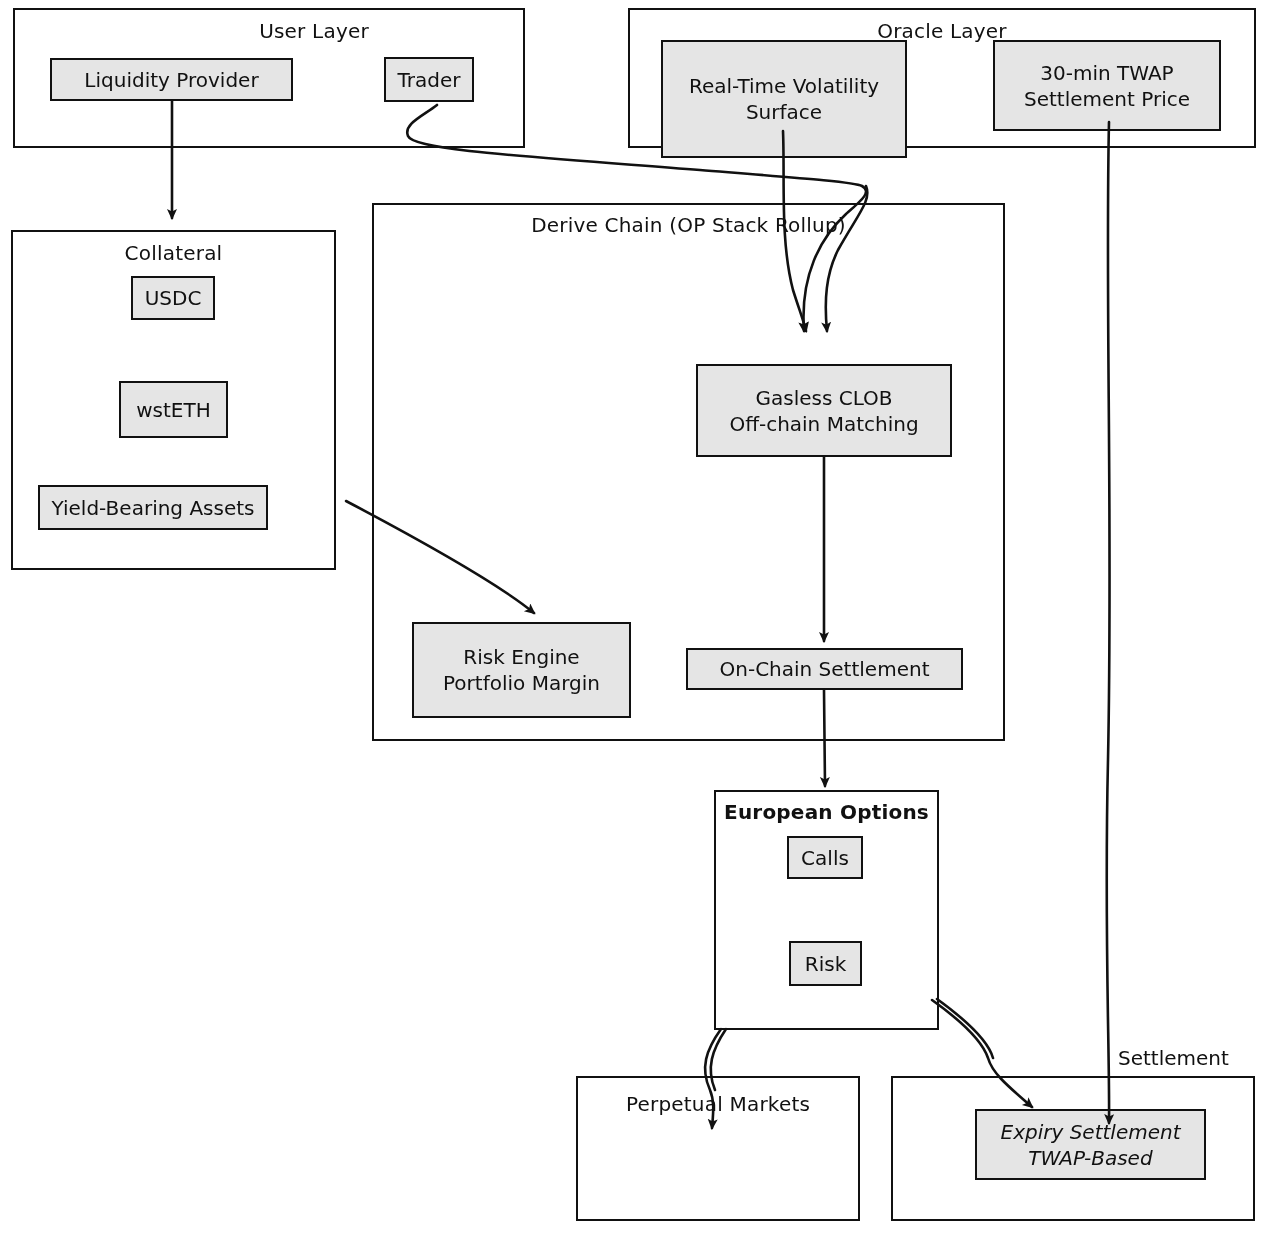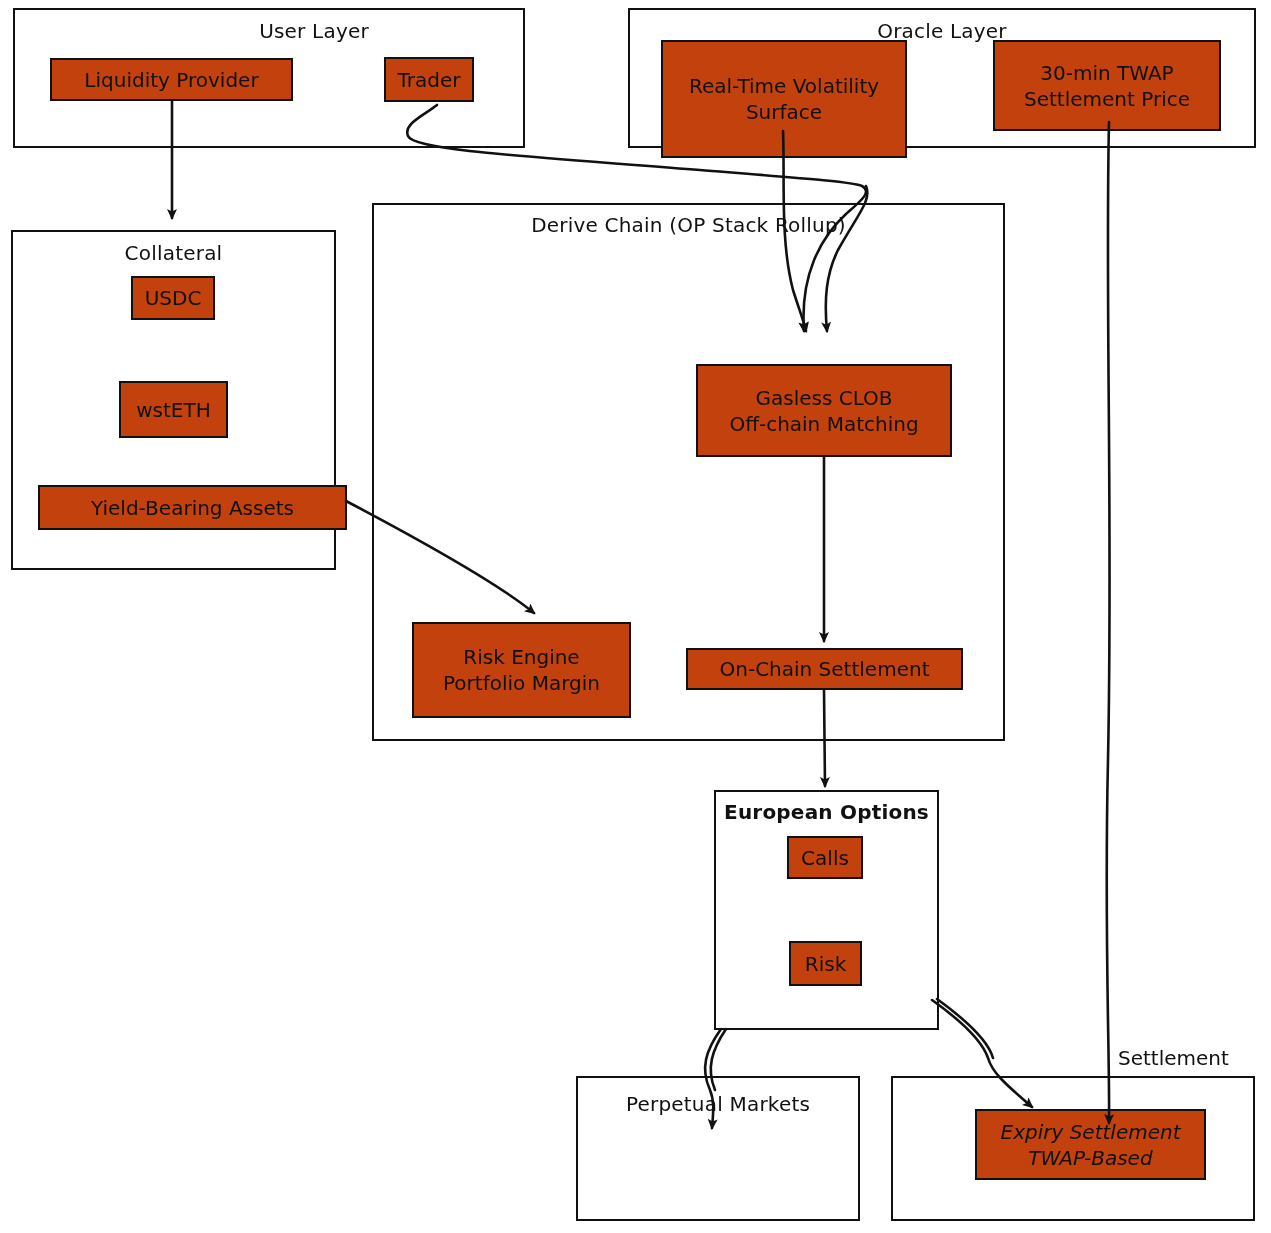--- a/index.html
+++ b/index.html
@@ -38,21 +38,21 @@
     text-align: center;
     font-size: 20px;
     color: #111111;
     letter-spacing: 0.2px;
     white-space: nowrap;
     z-index: 3;
   }
   .nd {
     position: absolute;
     border: 2.5px solid #111111;
-    background: #c2410c;
+    background: #e5e5e5;
     box-sizing: border-box;
     display: flex;
     align-items: center;
     justify-content: center;
     text-align: center;
     font-size: 20px;
     color: #111111;
     line-height: 1.30;
     z-index: 2;
     white-space: pre-line;
@@ -128,21 +128,21 @@
   <div class="nd" style="left:993px; top:40px; width:228px; height:91px;">30-min TWAP
 Settlement Price</div>
 
   <div class="grp" style="left:11px; top:230px; width:325px; height:340px;"></div>
   <div class="grp-label" style="left:11px; top:241px; width:325px;">Collateral</div>
 
   <div class="nd" style="left:131px; top:276px; width:84px; height:44px;">USDC</div>
 
   <div class="nd" style="left:119px; top:381px; width:109px; height:57px;">wstETH</div>
 
-  <div class="nd" style="left:38px; top:485px; width:309px; height:45px;">Yield-Bearing Assets</div>
+  <div class="nd" style="left:38px; top:485px; width:230px; height:45px;">Yield-Bearing Assets</div>
 
   <div class="grp" style="left:372px; top:203px; width:633px; height:538px;"></div>
   <div class="grp-label" style="left:372px; top:213px; width:633px;">Derive Chain (OP Stack Rollup)</div>
 
   <div class="nd" style="left:696px; top:364px; width:256px; height:93px;">Gasless CLOB
 Off-chain Matching</div>
 
   <div class="nd" style="left:412px; top:622px; width:219px; height:96px;">Risk Engine
 Portfolio Margin</div>
 

